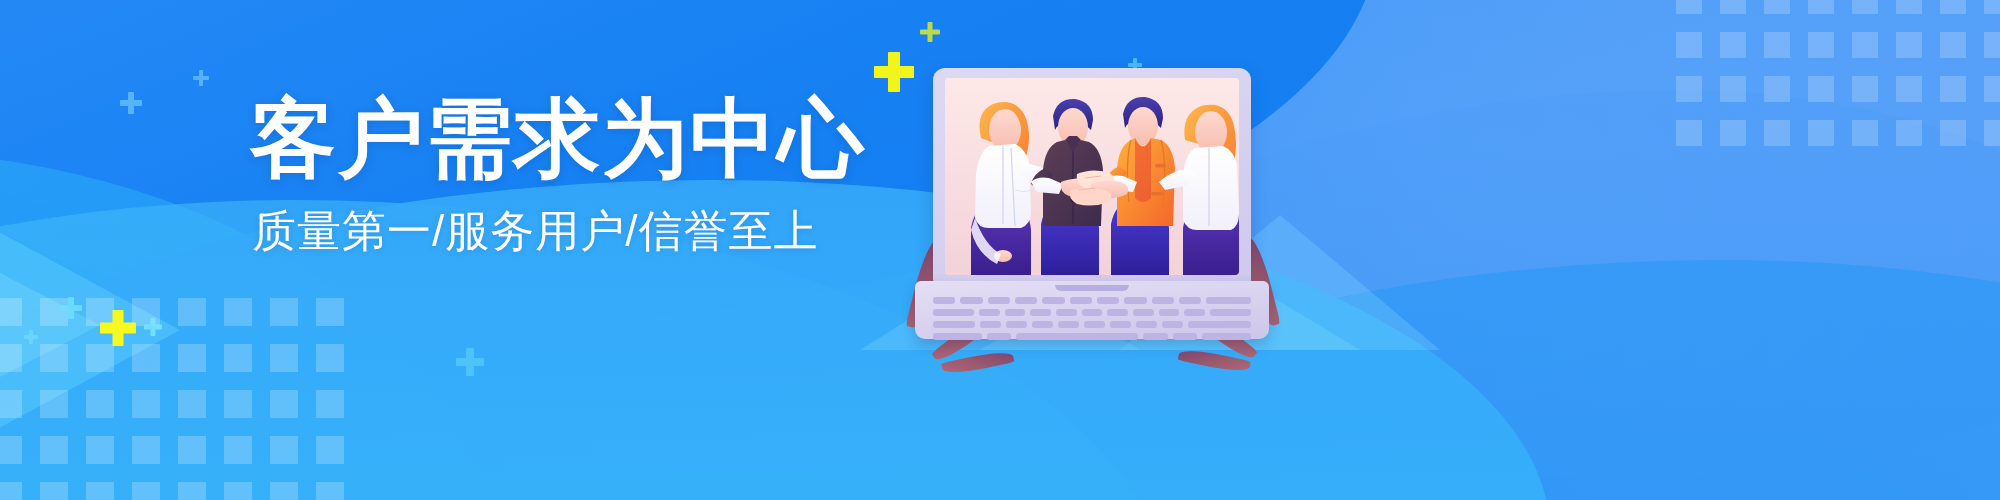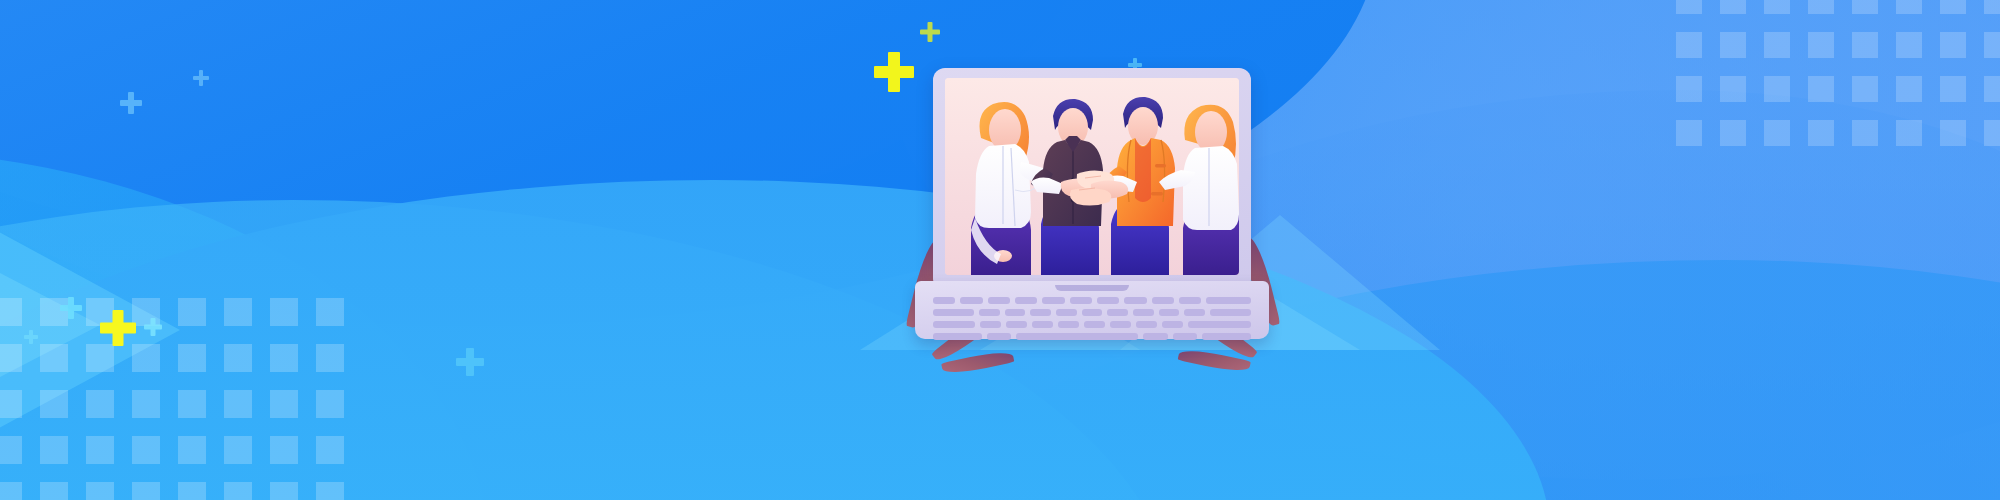--- a/index.html
+++ b/index.html
@@ -282,20 +282,22 @@
   <span class="plus p-yellow-3"></span>
   <span class="plus p-cyan-1"></span>
   <span class="plus p-cyan-2"></span>
   <span class="plus p-cyan-3"></span>
   <span class="plus p-cyan-4"></span>
   <span class="plus p-cyan-5"></span>
   <span class="plus p-cyan-6"></span>
   <span class="plus p-cyan-7"></span>
 
   <div class="copy">
+    <h1 class="headline">客户需求为中心</h1>
+    <p class="subline">质量第一/服务用户/信誉至上</p>
   </div>
 
   <span class="leaf leaf-l1"></span>
   <span class="leaf leaf-l2"></span>
   <span class="leaf leaf-l3"></span>
   <span class="leaf leaf-r1"></span>
   <span class="leaf leaf-r2"></span>
   <span class="leaf leaf-r3"></span>
 
   <div class="laptop">

